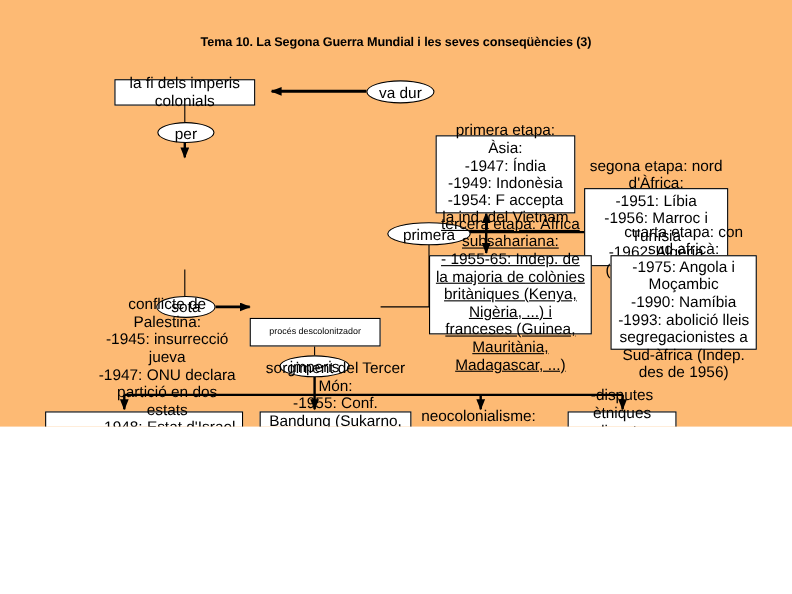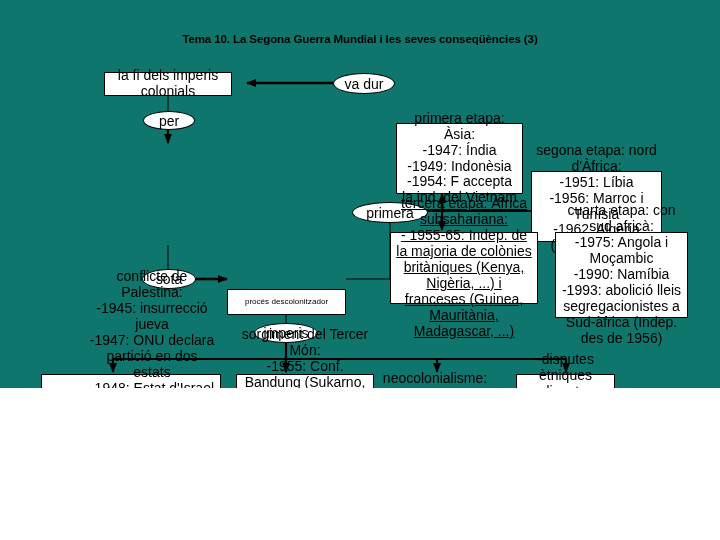--- a/index.html
+++ b/index.html
@@ -9,21 +9,21 @@
   }
   body {
     font-family: "Liberation Sans", sans-serif;
     color: #000000;
   }
   #canvas {
     position: relative;
     width: 720px;
     height: 388px;
     overflow: hidden;
-    background: #0f766e;
+    background: #fdba74;
   }
   #svg-layer {
     position: absolute;
     left: 0;
     top: 0;
     width: 720px;
     height: 540px;
     pointer-events: none;
   }
   .node {

